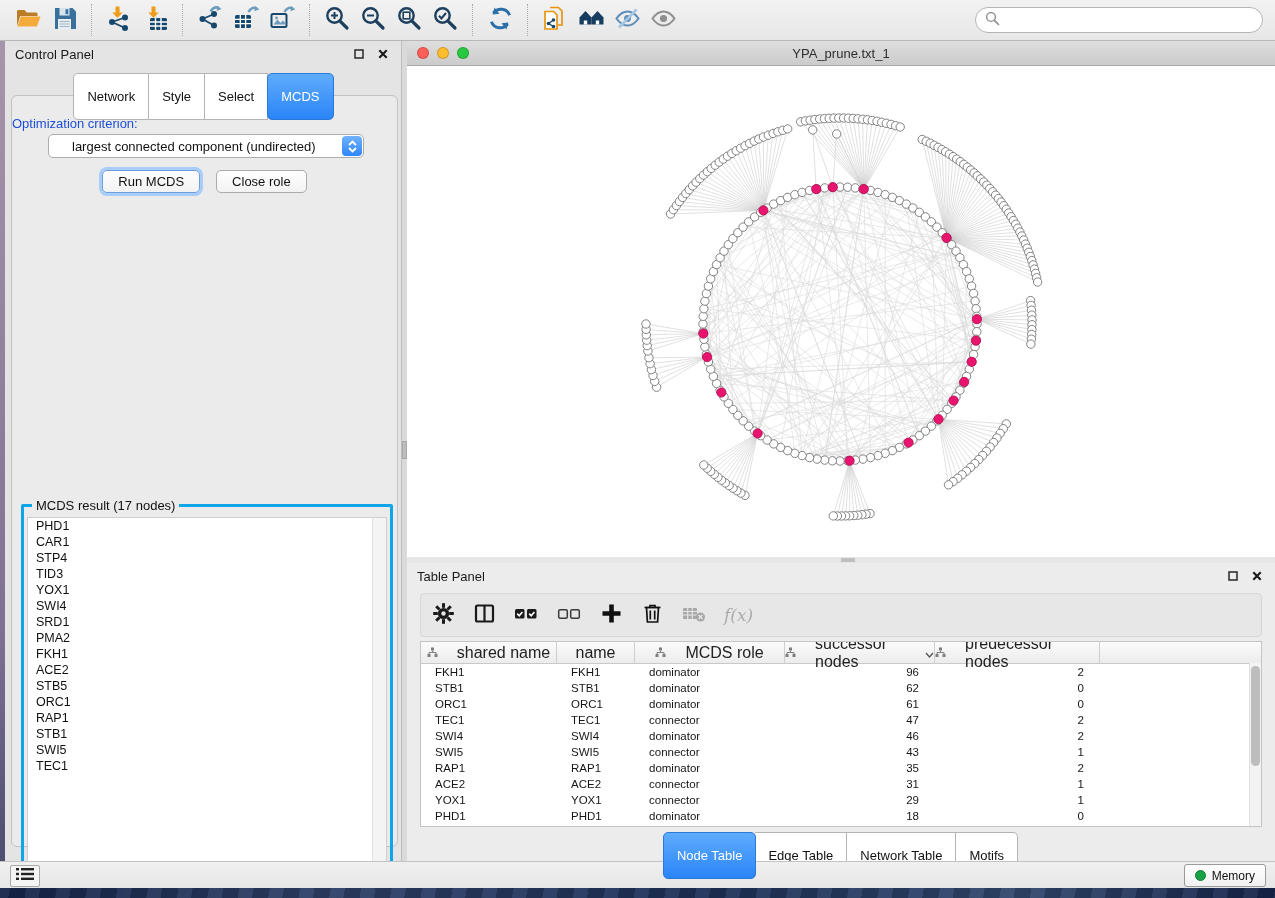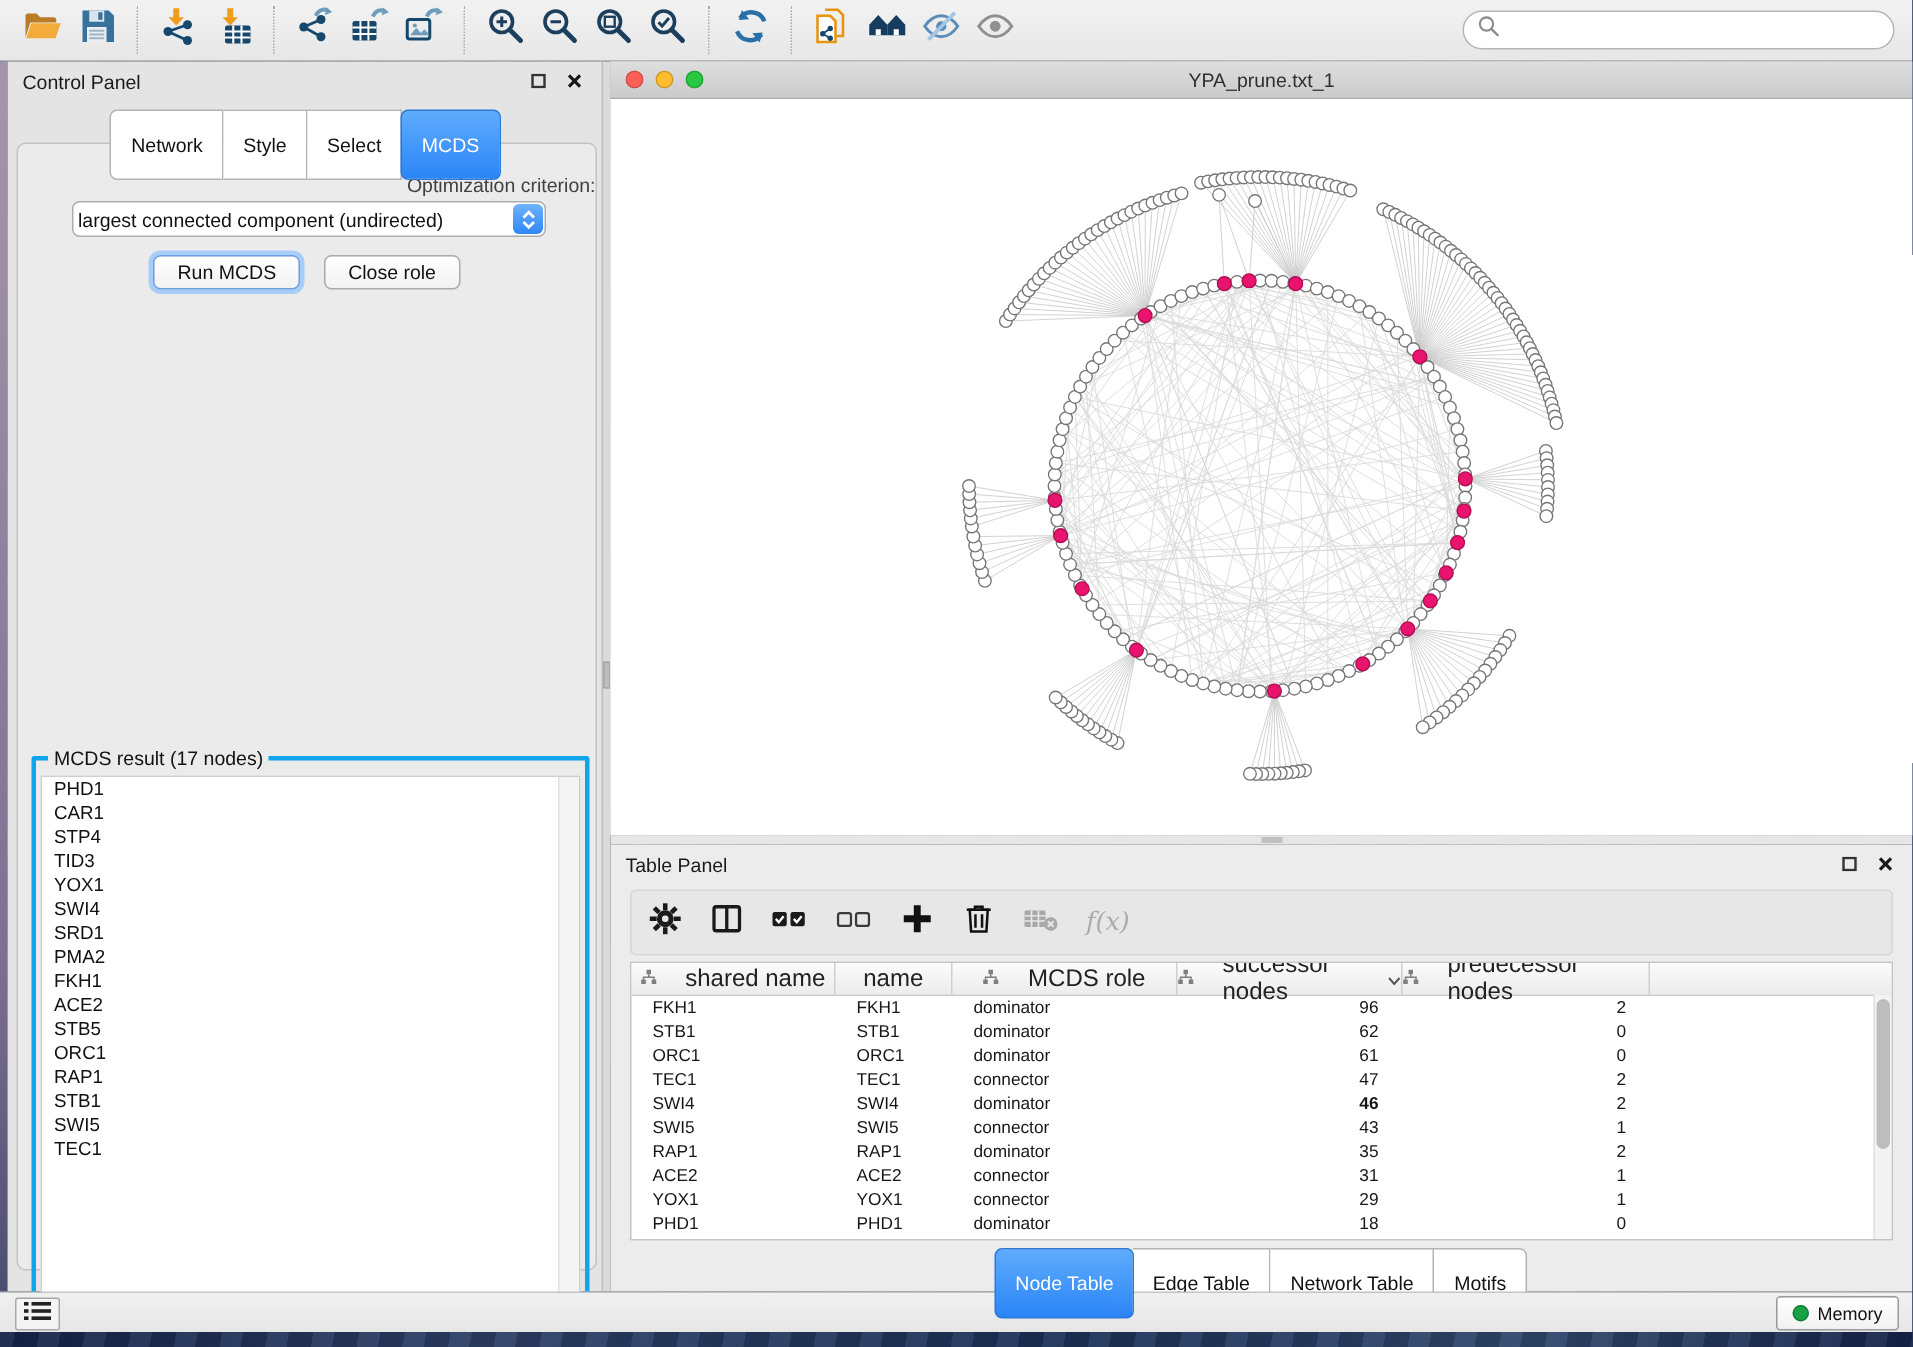--- a/index.html
+++ b/index.html
@@ -27,23 +27,23 @@
   .panel-head .ph-btn{width:16px;height:16px;display:flex;align-items:center;justify-content:center;margin-left:8px}
   #cp-tabs{position:absolute;left:0;top:32px;width:100%;display:flex;justify-content:center;z-index:2}
   .seg{display:inline-flex}
   .seg .tab{background:#fff;border:1px solid #b3b3b3;border-left:none;padding:12px 13px;font-size:13px;color:#111;
     height:21px;line-height:21px;cursor:default;position:relative}
   .seg .tab:first-child{border-left:1px solid #b3b3b3;border-radius:5px 0 0 5px}
   .seg .tab:last-child{border-radius:0 5px 5px 0}
   .seg .tab.active{background:linear-gradient(#5facfd,#2b85f7);border:1px solid #2a78d8;color:#fff;border-radius:5px;z-index:3;margin:0 -1px;height:21px}
   #cp-content{position:absolute;left:6px;top:54px;width:385px;height:750px;background:#ebebeb;
     border:1px solid #c2c2c2;border-radius:6px}
-  #criterion-label{text-align:right;font-size:13px;color:#404040;margin-top:20px}
+  #criterion-label{text-align:left;font-size:13px;color:#1d4ed8;margin-top:20px}
   #criterion-select{position:absolute;left:36px;top:38px;width:316px;height:24px;background:#fff;border:1px solid #adadad;
-    border-radius:5px;font-size:13px;color:#111;display:flex;align-items:center;padding-left:3px;box-sizing:border-box}
+    border-radius:5px;font-size:13px;color:#111;display:flex;align-items:center;padding-left:23px;box-sizing:border-box}
   #criterion-stepper{position:absolute;right:1px;top:1px;bottom:1px;width:20px;border-radius:4px;
     background:linear-gradient(#70b2fd,#2e86f8);display:flex;align-items:center;justify-content:center}
   #cp-buttons{position:absolute;left:0;top:74px;width:100%;display:flex;justify-content:center;gap:16px}
   .mac-btn{background:linear-gradient(#ffffff,#f2f2f2);border:1px solid #ababab;border-radius:5px;font-size:13px;color:#111;
     padding:3px 15px;font-family:"Liberation Sans",sans-serif}
   .mac-btn.focused{box-shadow:0 0 0 3px #a8cdf8;border-color:#6b9fe0}
   #mcds-group{position:absolute;left:9px;top:408px;width:366px;height:368px;border:3px solid #0ea5e9;border-radius:2px}
   #mcds-legend{position:absolute;left:8px;top:-9px;background:#ebebeb;padding:0 4px;font-size:13px;color:#111}
   #mcds-list{position:absolute;left:3px;right:3px;top:10px;bottom:3px;background:#fff;border:1px solid #cfcfcf;overflow:hidden}
   #mcds-scroll{position:absolute;right:0;top:0;bottom:0;width:13px;background:#f4f4f4;border-left:1px solid #e2e2e2}
@@ -1149,21 +1149,21 @@
           <div class="td name" style="width: 136px;">TEC1</div>
           <div class="td name" style="width: 78px;">TEC1</div>
           <div class="td name" style="width: 150px;">connector</div>
           <div class="td num" style="width: 150px;">47</div>
           <div class="td num" style="width: 165px;">2</div>
         </div>
         <div class="tr">
           <div class="td name" style="width: 136px;">SWI4</div>
           <div class="td name" style="width: 78px;">SWI4</div>
           <div class="td name" style="width: 150px;">dominator</div>
-          <div class="td num" style="width: 150px; font-weight: bold;">46</div>
+          <div class="td num" style="width: 150px;">46</div>
           <div class="td num" style="width: 165px;">2</div>
         </div>
         <div class="tr">
           <div class="td name" style="width: 136px;">SWI5</div>
           <div class="td name" style="width: 78px;">SWI5</div>
           <div class="td name" style="width: 150px;">connector</div>
           <div class="td num" style="width: 150px;">43</div>
           <div class="td num" style="width: 165px;">1</div>
         </div>
         <div class="tr">

